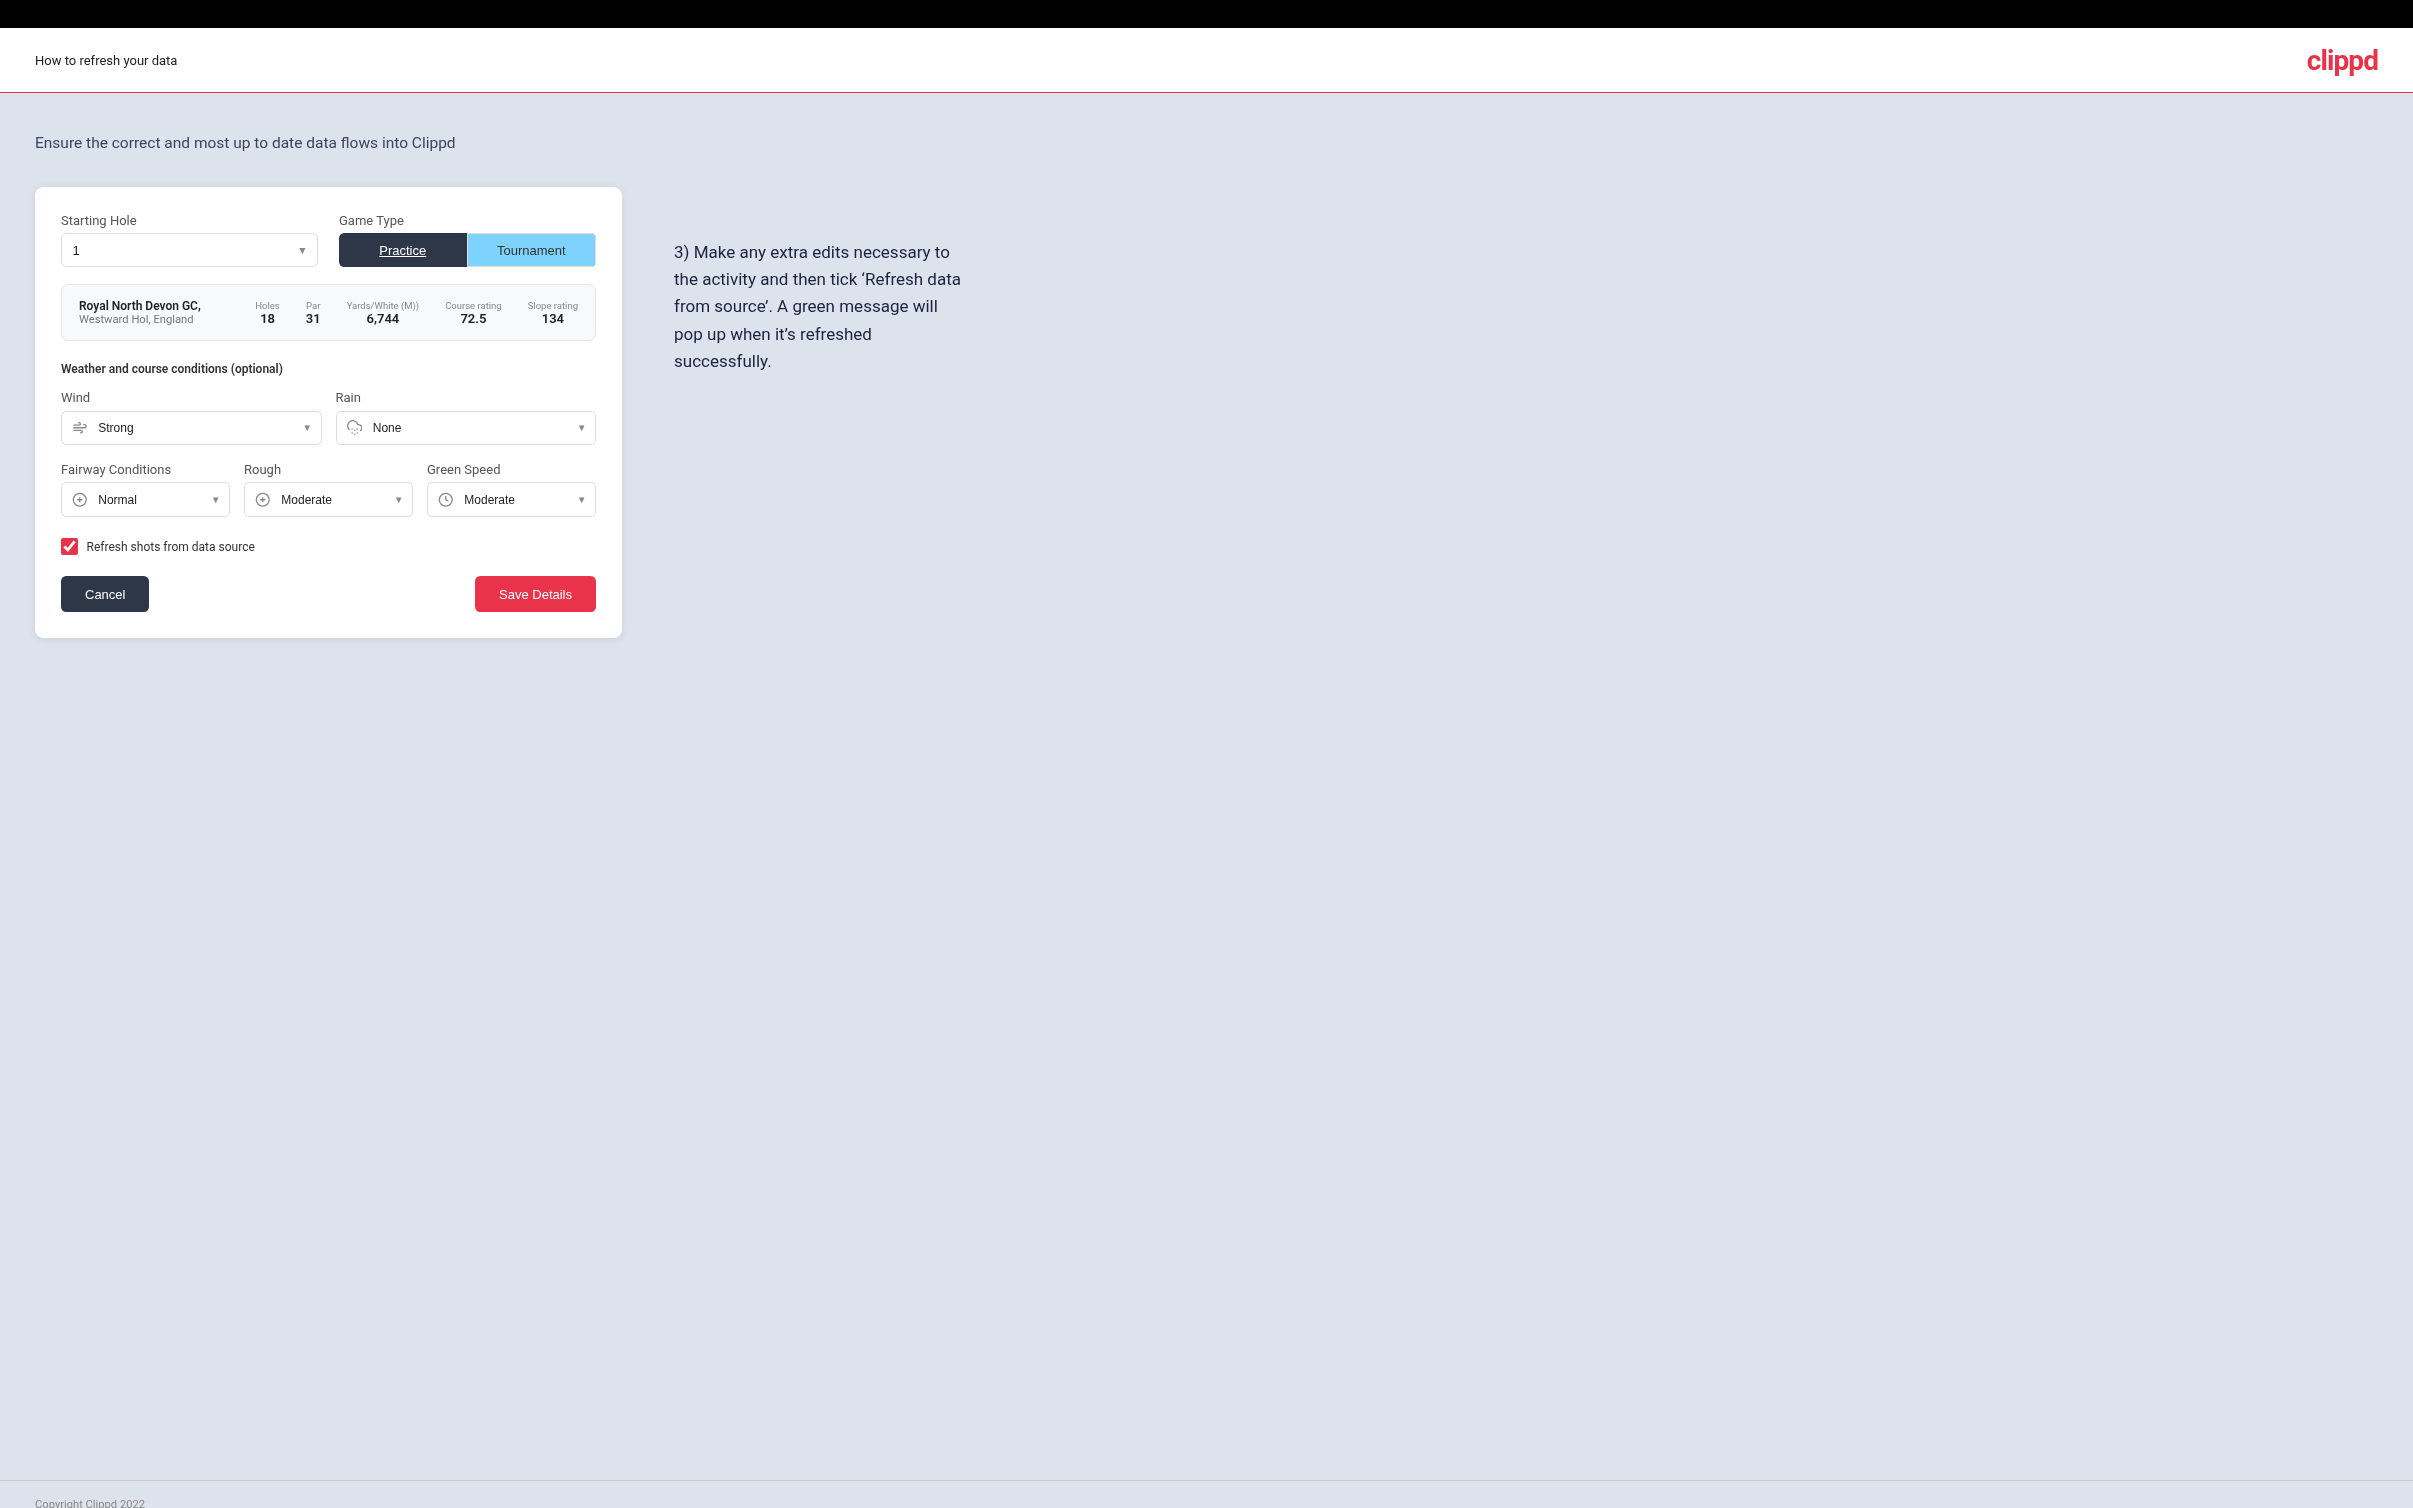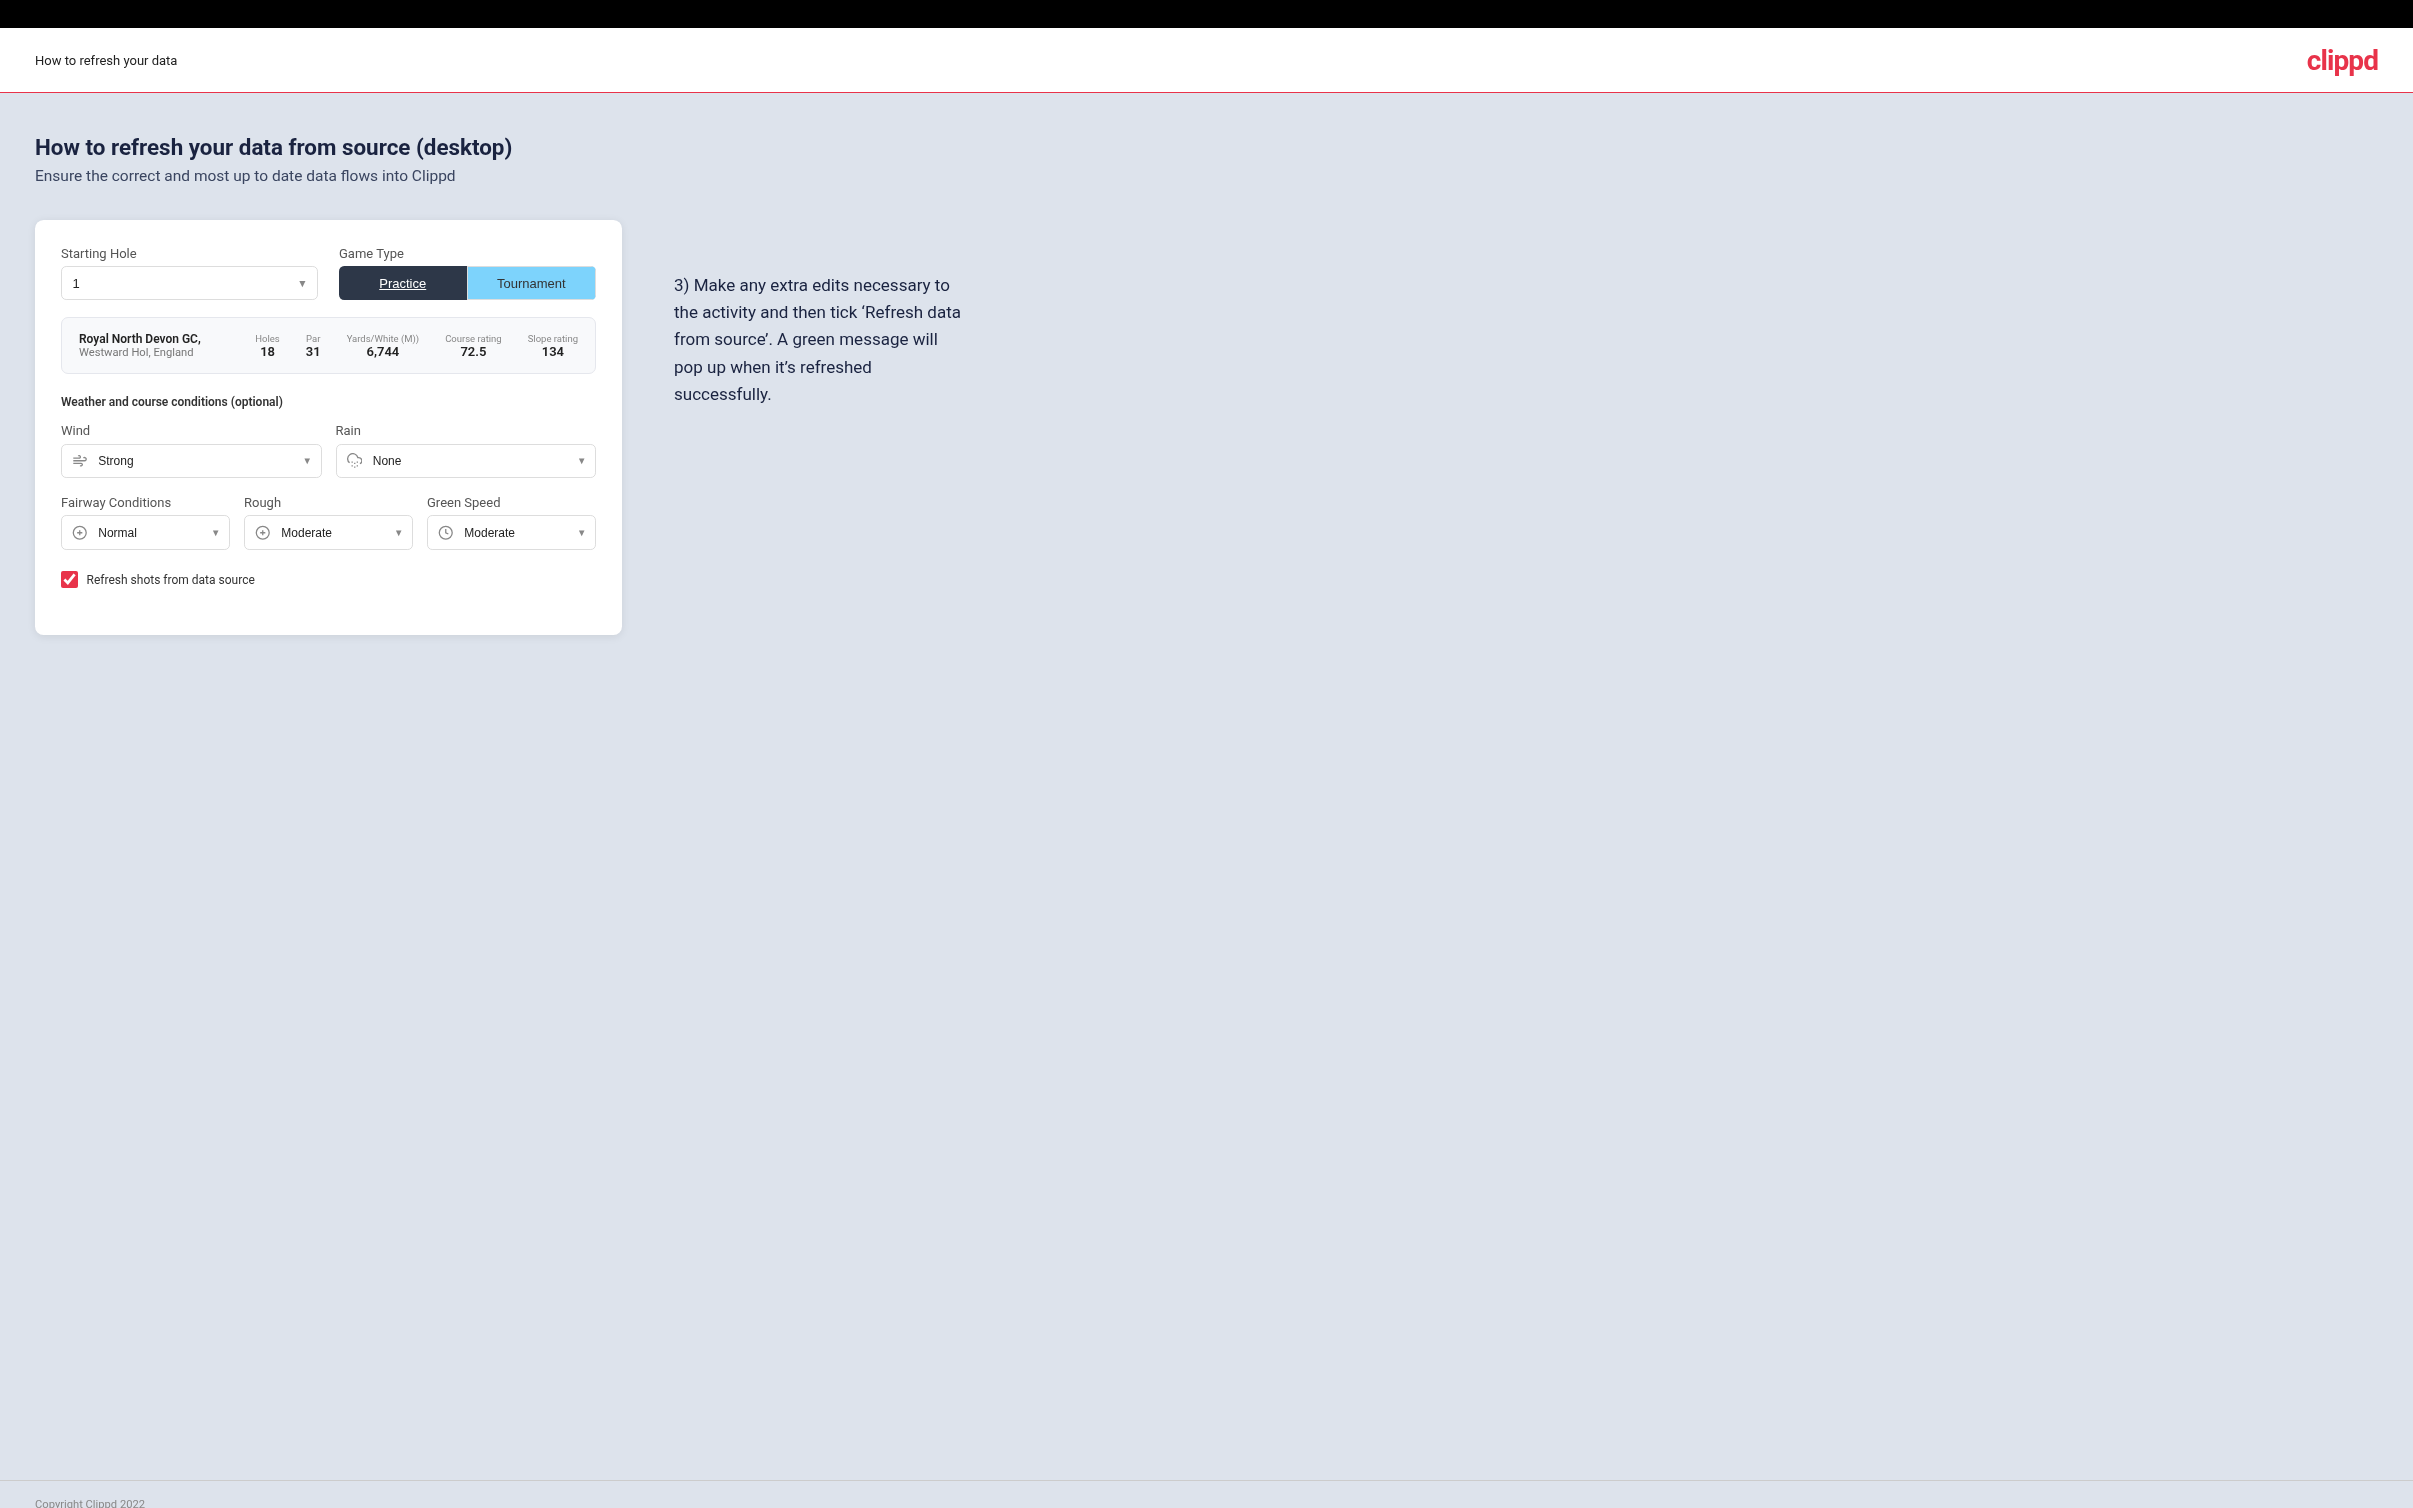--- a/index.html
+++ b/index.html
@@ -280,21 +280,20 @@
 <body>
 
 <div class="top-bar"></div>
 
 <div class="header">
   <span class="header-title">How to refresh your data</span>
   <span class="logo">clippd</span>
 </div>
 
 <div class="main-content">
-  <h1 class="page-heading">How to refresh your data from source (desktop)</h1>
   <p class="page-subheading">Ensure the correct and most up to date data flows into Clippd</p>
 
   <div class="content-layout">
 
     <div class="form-panel">
 
       <div class="top-form-row">
         <div class="form-group full">
           <label class="form-label">Starting Hole</label>
           <div class="select-wrapper">
@@ -439,20 +438,24 @@
             <span class="arrow">▼</span>
           </div>
         </div>
       </div>
 
       <div class="checkbox-row">
         <input type="checkbox" checked="" class="checkbox-input" style="">
         <label class="checkbox-label">Refresh shots from data source</label>
       </div>
 
+      <div class="btn-row">
+        <button class="btn-cancel">Cancel</button>
+        <button class="btn-save">Save Details</button>
+      </div>
     </div>
 
     <div class="side-text">
       <p>3) Make any extra edits necessary to the activity and then tick ‘Refresh data from source’. A green message will pop up when it’s refreshed successfully.</p>
     </div>
 
   </div>
 </div>
 
 <div class="footer">

